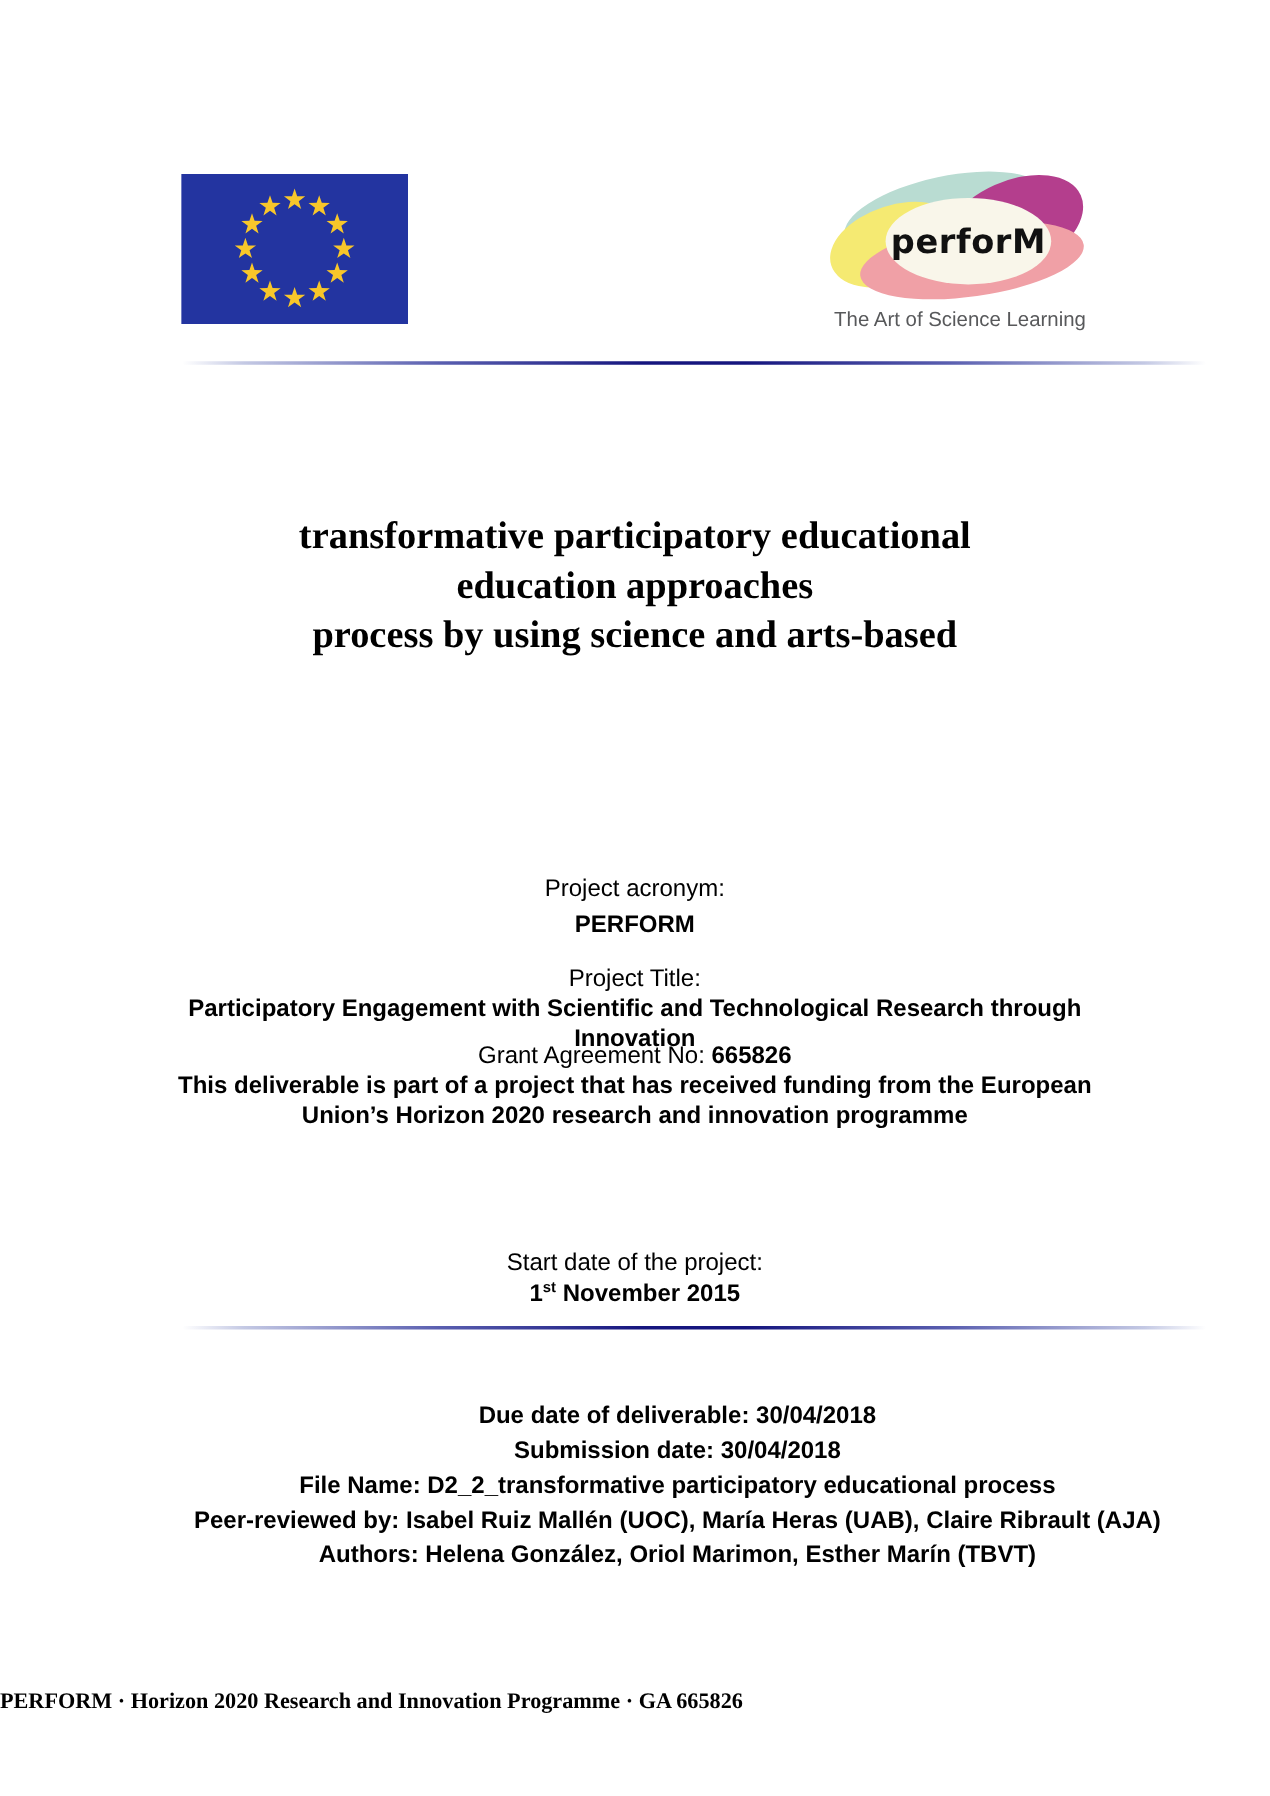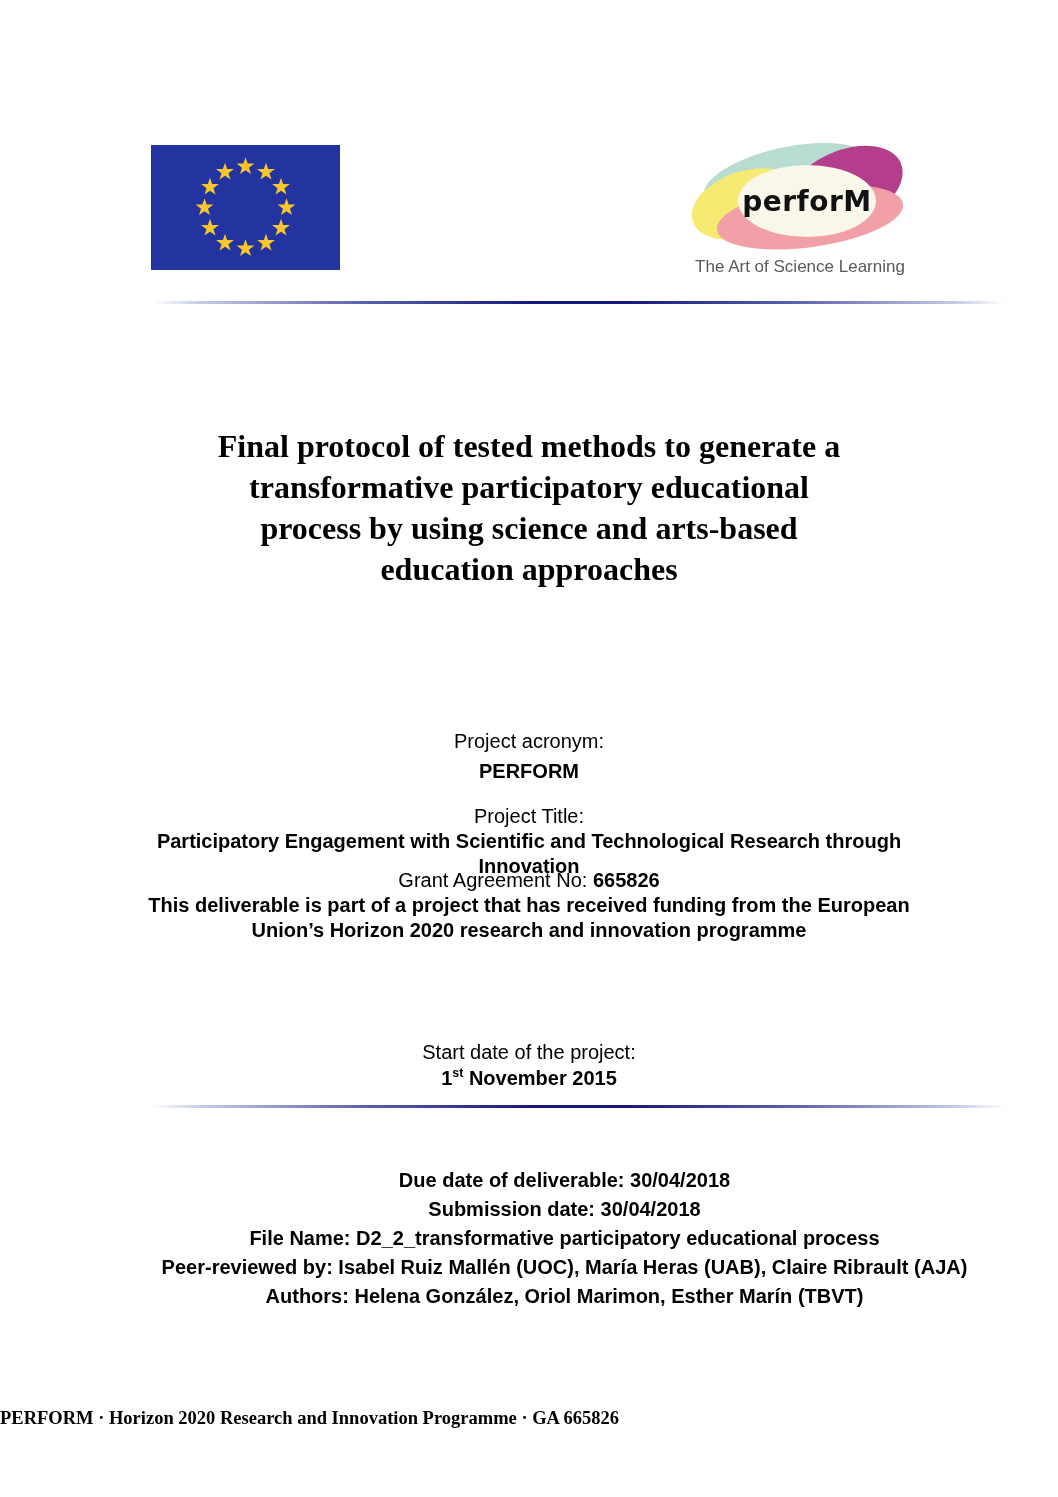--- a/index.html
+++ b/index.html
@@ -129,24 +129,23 @@
         </span>
       </div>
       <div class="tagline">The Art of Science Learning</div>
     </div>
 
   </div>
 
   <div class="divider top"></div>
 
   <div class="title-block">
-    <div class="title-line">Final protocol of tested methods to generate a</div>
     <div class="title-line">transformative participatory educational</div>
+    <div class="title-line">education approaches</div>
     <div class="title-line">process by using science and arts-based</div>
-    <div class="title-line">education approaches</div>
   </div>
 
   <div class="meta acronym">
     <div>Project acronym:</div>
     <div class="b">PERFORM</div>
   </div>
 
   <div class="meta ptitle">
     <div>Project Title:</div>
     <div class="b">Participatory Engagement with Scientific and Technological Research through</div>

